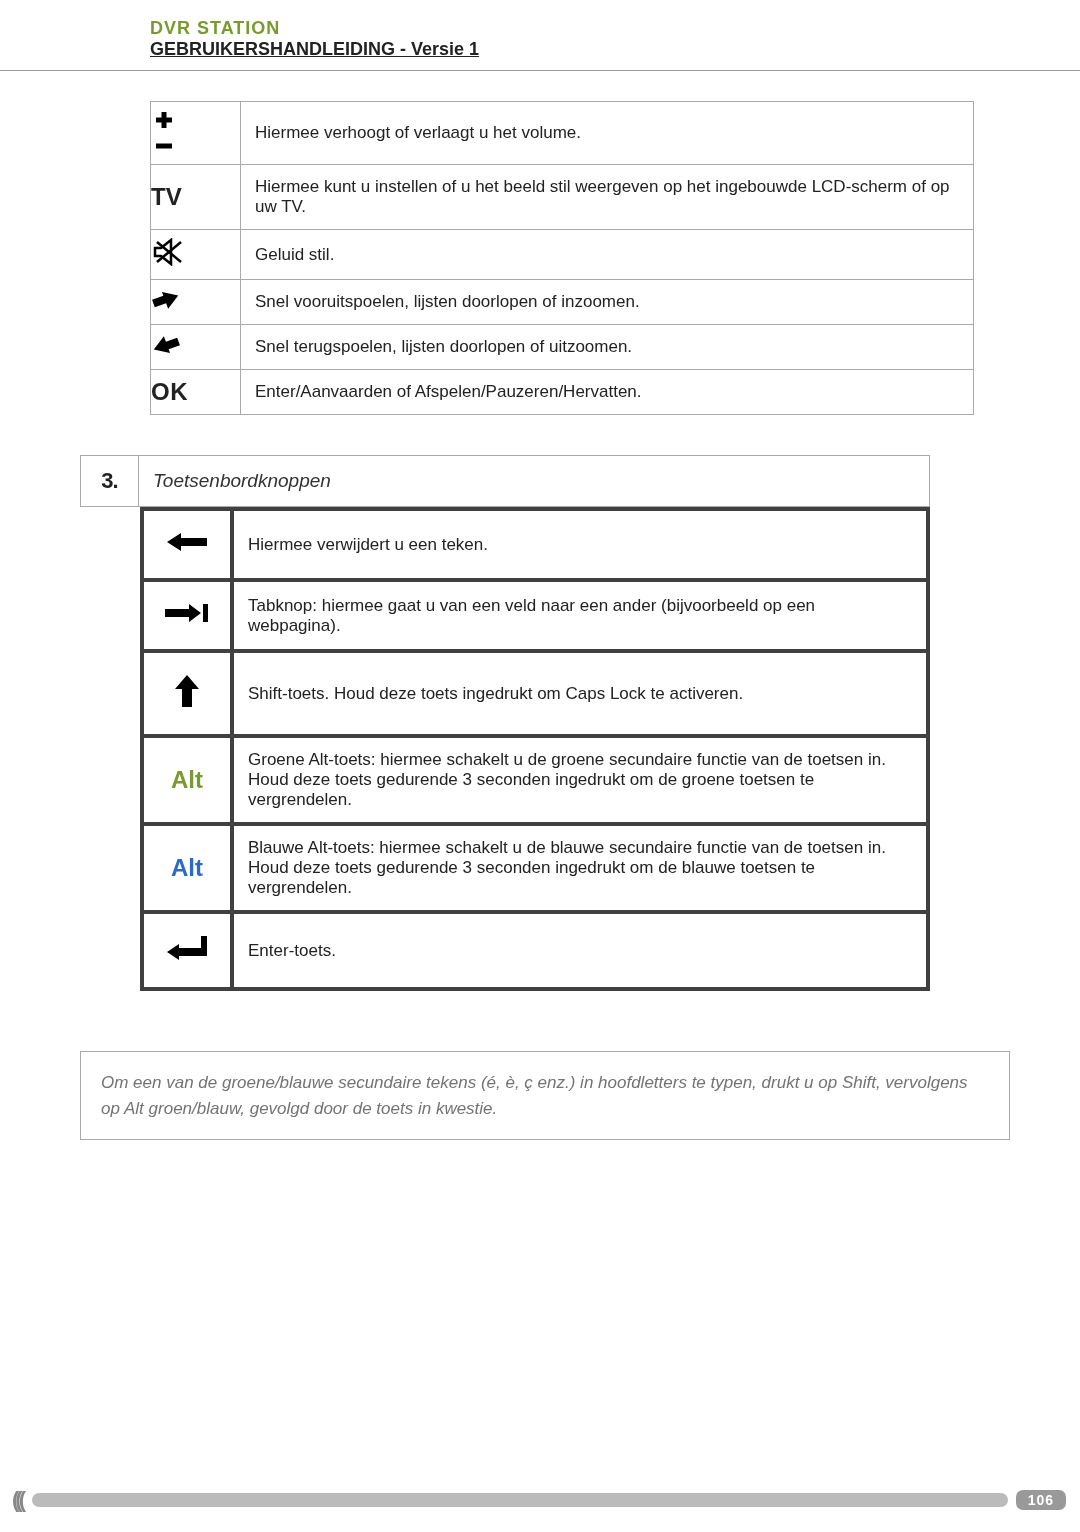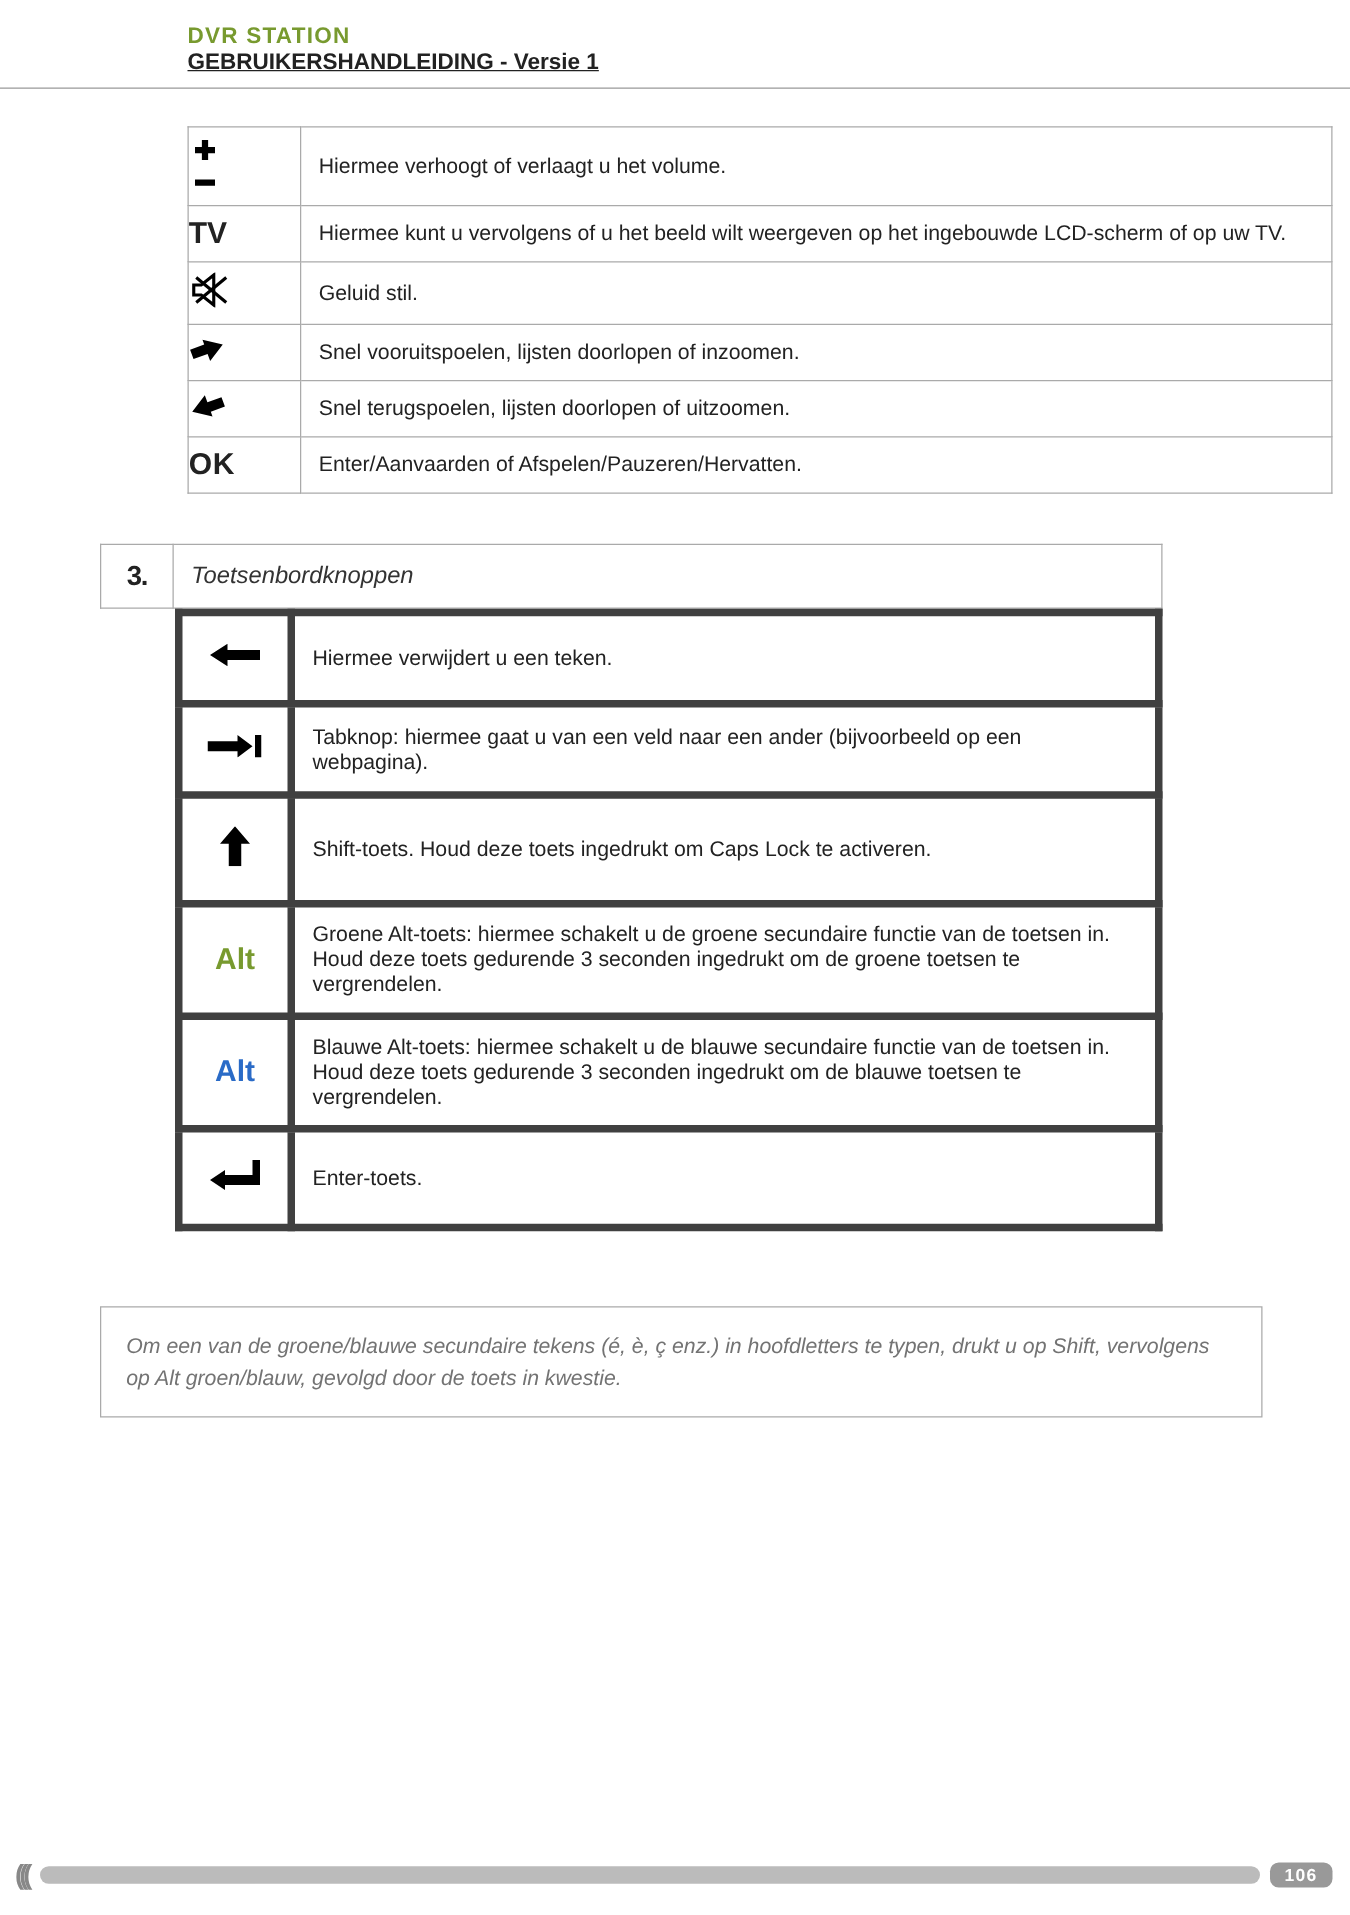--- a/index.html
+++ b/index.html
@@ -34,21 +34,21 @@
     color: #222;
     font-weight: bold;
     font-size: 18px;
     text-decoration: underline;
   }
   .content {
     padding: 0 60px 0 80px;
   }
   table.grid {
     border-collapse: collapse;
-    width: 916px;
+    width: 824px;
     margin-left: 70px;
   }
   table.grid td {
     border: 1px solid #aaa;
     padding: 12px 14px;
     vertical-align: middle;
     font-size: 17px;
     color: #222;
   }
   table.grid td.iconcell {
@@ -80,21 +80,21 @@
     font-style: italic;
     font-size: 19px;
     color: #333;
   }
   table.keys {
     border-collapse: collapse;
     width: 790px;
     margin-left: 60px;
   }
   table.keys td {
-    border: 6px solid #404040;
+    border: 4px solid #404040;
     padding: 12px 14px;
     vertical-align: middle;
     font-size: 17px;
     color: #222;
   }
   table.keys td.iconcell {
     width: 90px;
     text-align: center;
     padding: 22px 0;
   }
@@ -168,21 +168,21 @@
             <line x1="13" y1="2" x2="13" y2="18" stroke="black" stroke-width="5"></line>
             <line x1="5" y1="10" x2="21" y2="10" stroke="black" stroke-width="5"></line>
             <line x1="5" y1="36" x2="21" y2="36" stroke="black" stroke-width="5"></line>
           </svg>
         </div>
       </td>
       <td>Hiermee verhoogt of verlaagt u het volume.</td>
     </tr>
     <tr>
       <td class="iconcell"><span class="tv-label">TV</span></td>
-      <td>Hiermee kunt u vervolgens of u het beeld wilt weergeven op het ingebouwde LCD-scherm of op uw TV.</td>
+      <td>Hiermee kunt u instellen of u het beeld stil weergeven op het ingebouwde LCD-scherm of op uw TV.</td>
     </tr>
     <tr>
       <td class="iconcell">
         <span>
           <svg class="icon" width="34" height="28" viewBox="0 0 34 28">
             <polygon points="4,10 10,10 20,2 20,26 10,18 4,18" fill="none" stroke="black" stroke-width="2.5"></polygon>
             <line x1="6" y1="4" x2="30" y2="24" stroke="black" stroke-width="2.5"></line>
             <line x1="30" y1="4" x2="6" y2="24" stroke="black" stroke-width="2.5"></line>
           </svg>
         </span>

